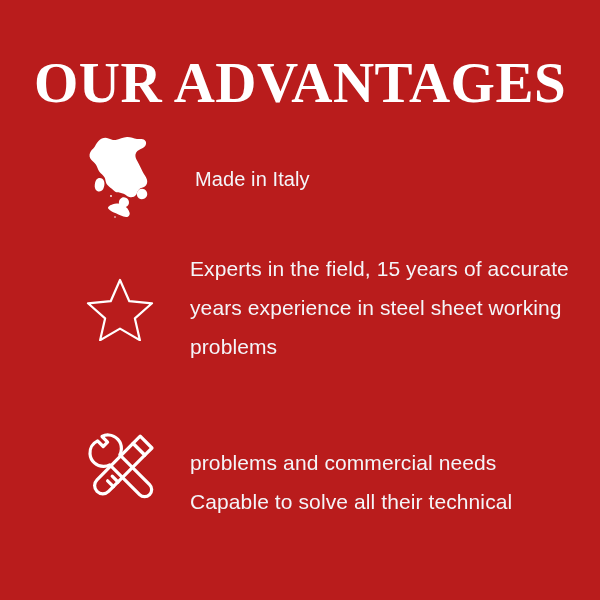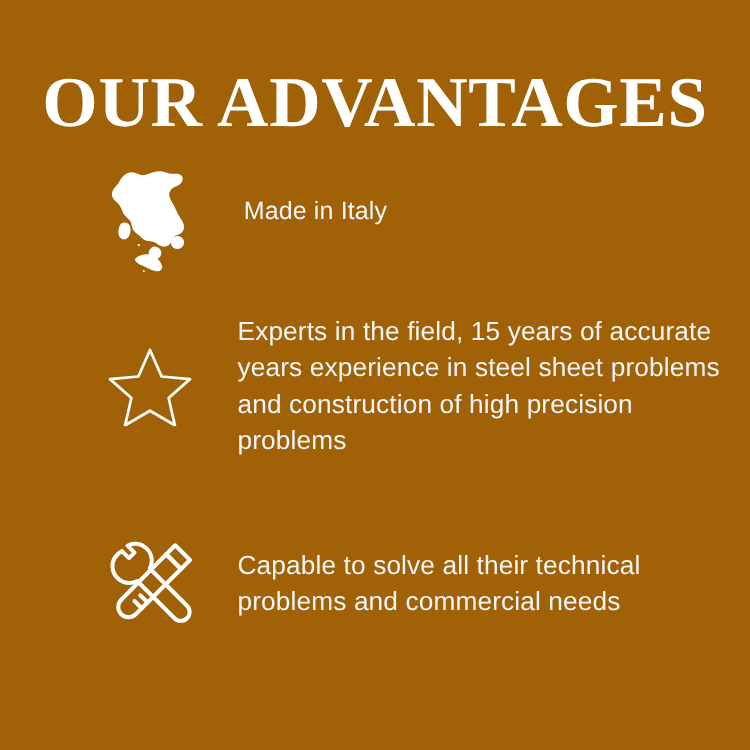--- a/index.html
+++ b/index.html
@@ -40,21 +40,21 @@
 
   
   .advantage-row {
     position: absolute;
     display: flex;
     align-items: flex-start;
     left: 66px;
     width: 520px;
   }
   .row-italy   { top: 134px; }
-  .row-star    { top: 244px; align-items: center; }
+  .row-star    { top: 244px; }
   .row-tools   { top: 430px; }
 
   .icon-cell {
     flex: 0 0 108px;
     display: flex;
     align-items: flex-start;
     justify-content: center;
     height: 86px;
   }
   .row-star .icon-cell  { align-items: center; height: 130px; }
@@ -78,28 +78,28 @@
   }
   .row-star .text-cell {
     padding-top: 0px;
     max-width: 390px;
   }
   .row-tools .text-cell {
     padding-top: 8px;
     max-width: 360px;
   }
 
-  .advantage-line { display: block; }
+  .advantage-line { display: block; margin-top: 10px; }
 
   svg { display: block; }
 </style>
 </head>
 <body>
 
-<div id="poster" style="background: #a16207;">
+<div id="poster" style="background: #b91c1c;">
 
   <div class="poster-title" style="color: rgb(255, 255, 255);">OUR ADVANTAGES</div>
 
   <div class="advantage-row row-italy">
     <div class="icon-cell">
       <span>
         <svg width="76" height="84" viewBox="0 0 76 84" aria-hidden="true">
           <g fill="#FFFFFF">
 
             <path d="M16.5 7.0 C19.5 4.0, 23.0 3.2, 26.5 4.4 C29.0 5.2, 31.0 6.5, 33.6 6.0
@@ -144,22 +144,21 @@
   <div class="advantage-row row-star">
     <div class="icon-cell">
       <span>
         <svg width="68" height="64" viewBox="0 0 68 64" aria-hidden="true">
           <polygon points="34,3 43.3,24.2 66,26.3 48.9,41.4 53.9,63.2 34,51.6 14.1,63.2 19.1,41.4 2,26.3 24.7,24.2" fill="none" stroke="#FFFFFF" stroke-width="2.2" stroke-linejoin="round" stroke-linecap="round"></polygon>
         </svg>
       </span>
     </div>
     <div class="text-cell" style="color: rgb(244, 245, 249);">
       <span class="advantage-line">Experts in the field, 15 years of accurate</span>
-      <span class="advantage-line">years experience in steel sheet problems</span>
-      <span class="advantage-line">and construction of high precision</span>
+      <span class="advantage-line">years experience in steel sheet working</span>
       <span class="advantage-line">problems</span>
     </div>
   </div>
 
   <div class="advantage-row row-tools">
     <div class="icon-cell">
       <span>
         <svg width="76" height="78" viewBox="0 0 76 78" aria-hidden="true">
           <g fill="none" stroke="#FFFFFF" stroke-width="3.2" stroke-linecap="round" stroke-linejoin="round">
 
@@ -180,18 +179,18 @@
                      C23.4 64.6, 18.2 64.6, 15.0 61.4
                      C11.8 58.2, 11.8 53.0, 15.0 49.8 Z"></path>
 
             <path d="M30.2 46.2 L36.0 52.0"></path>
             <path d="M25.6 50.8 L31.4 56.6"></path>
           </g>
         </svg>
       </span>
     </div>
     <div class="text-cell" style="color: rgb(244, 245, 249);">
+      <span class="advantage-line">problems and commercial needs</span>
       <span class="advantage-line">Capable to solve all their technical</span>
-      <span class="advantage-line">problems and commercial needs</span>
     </div>
   </div>
 
 </div>
 
 </body></html>

